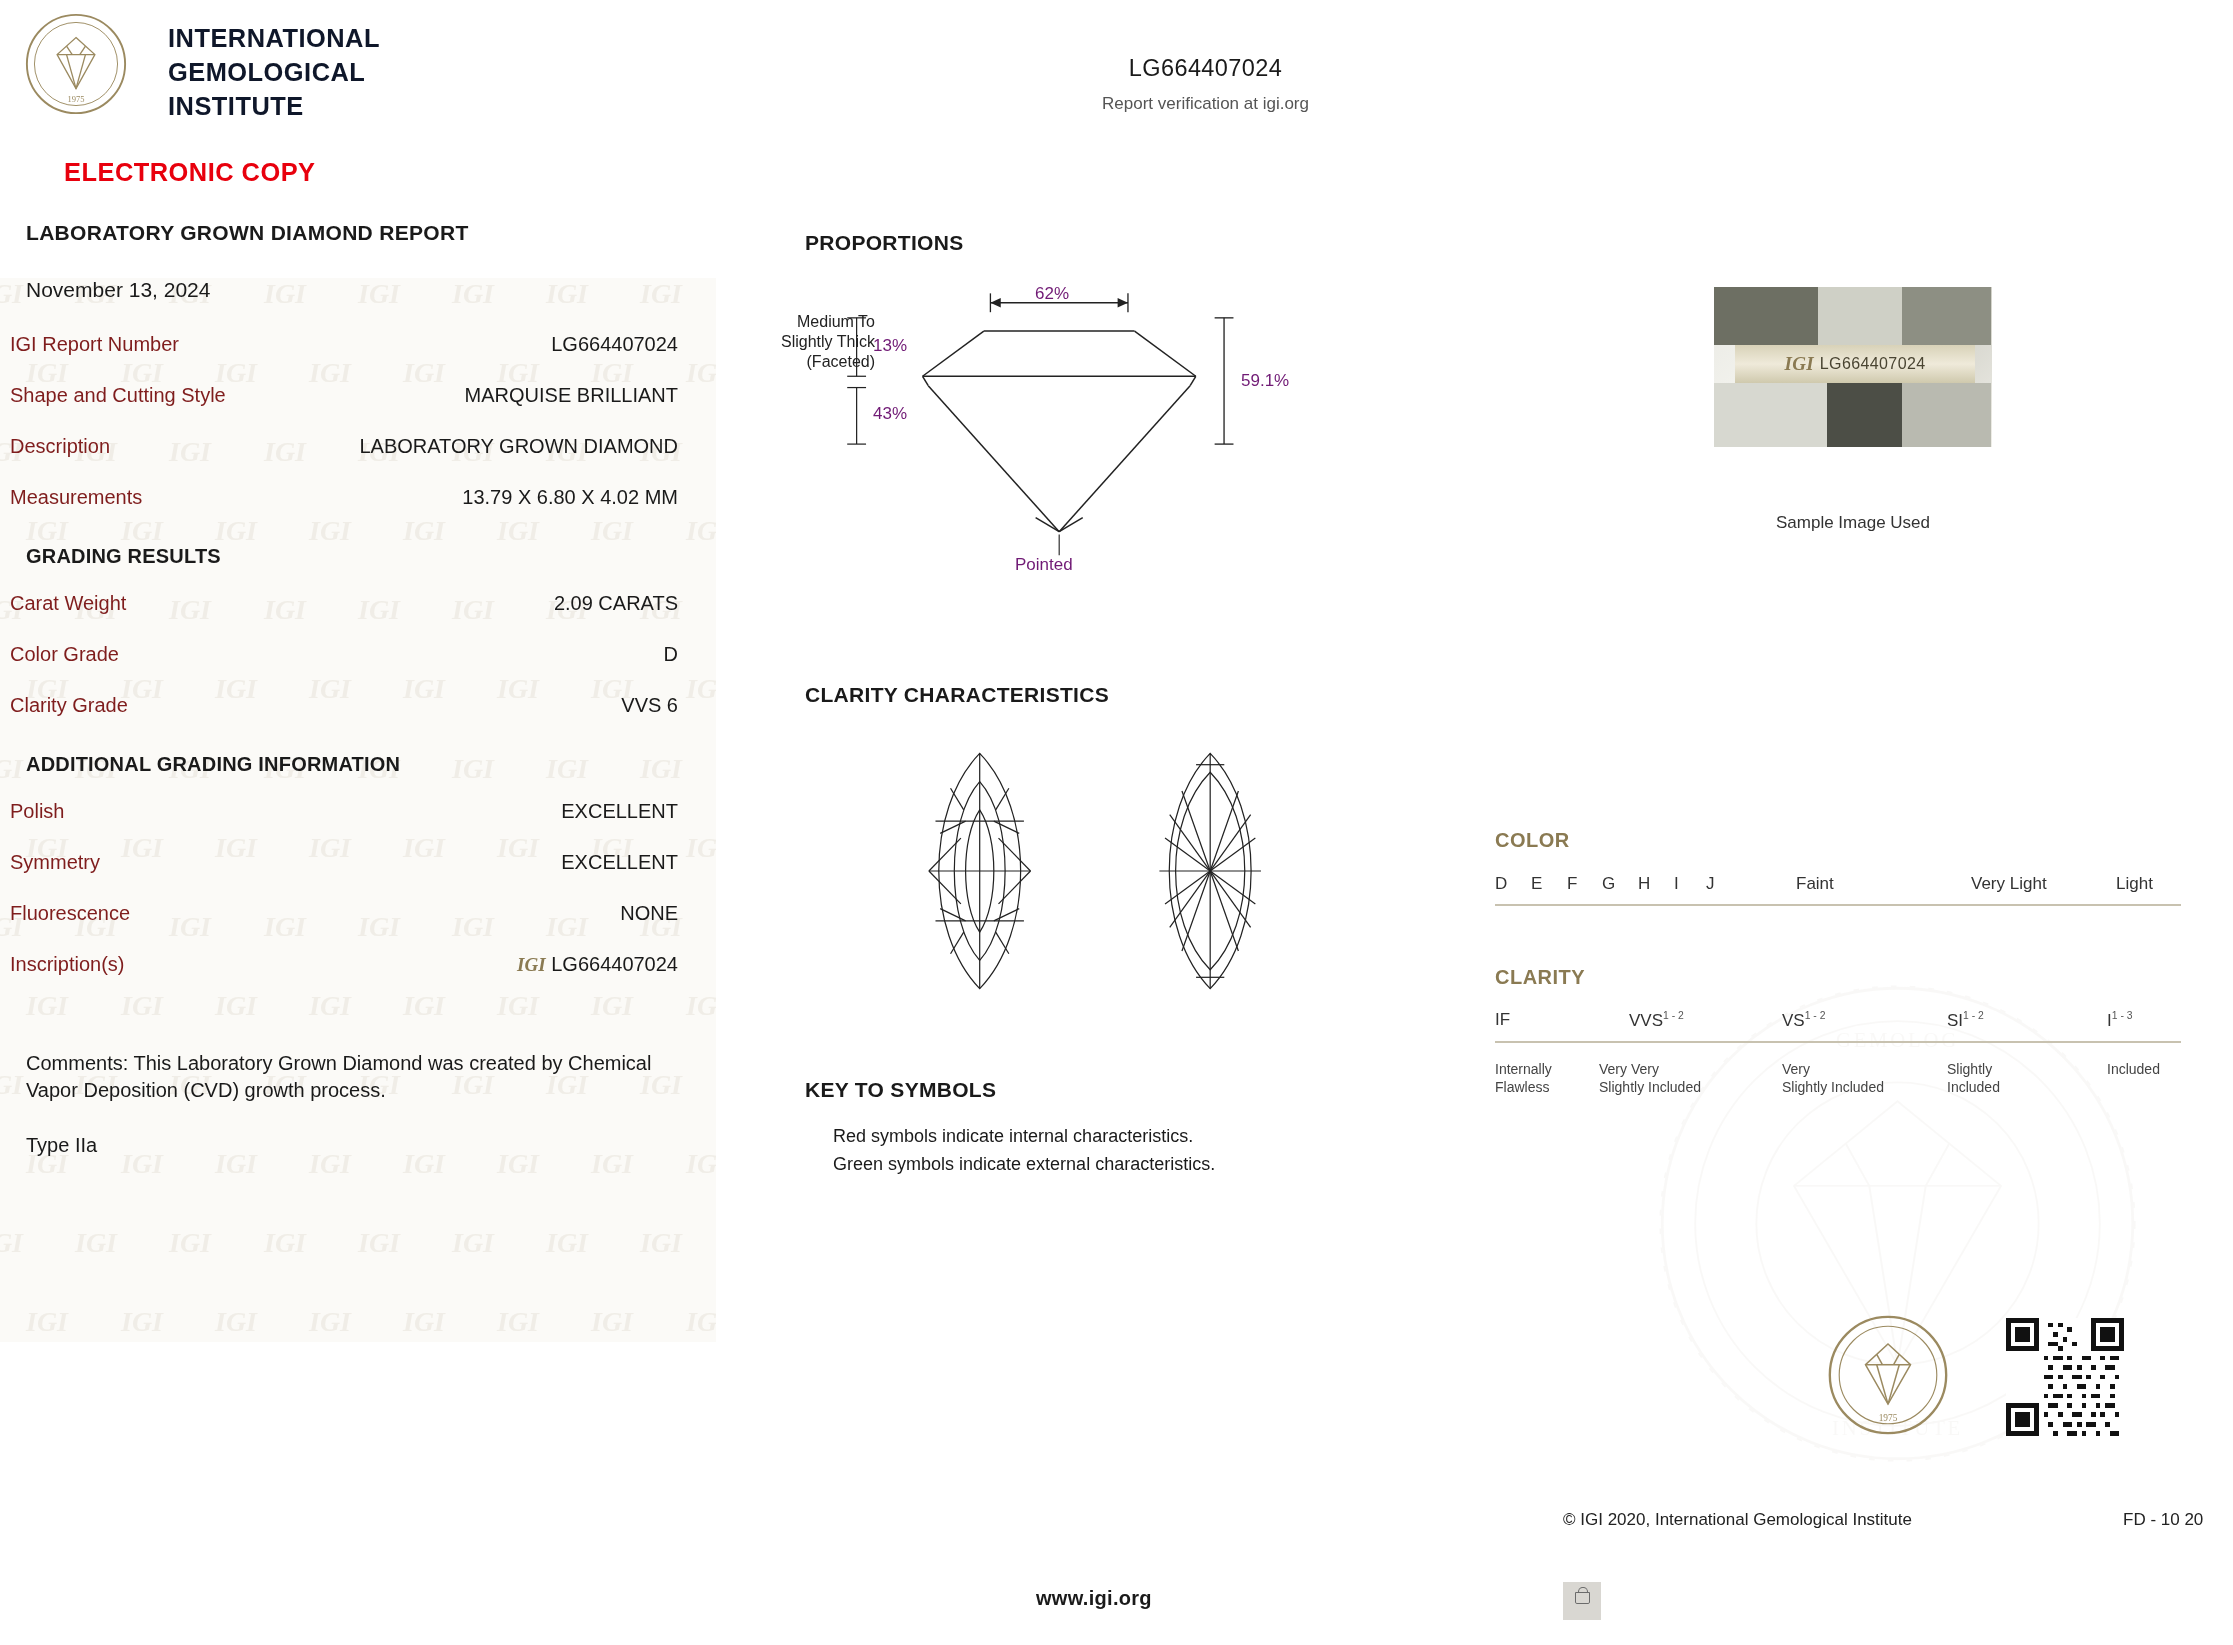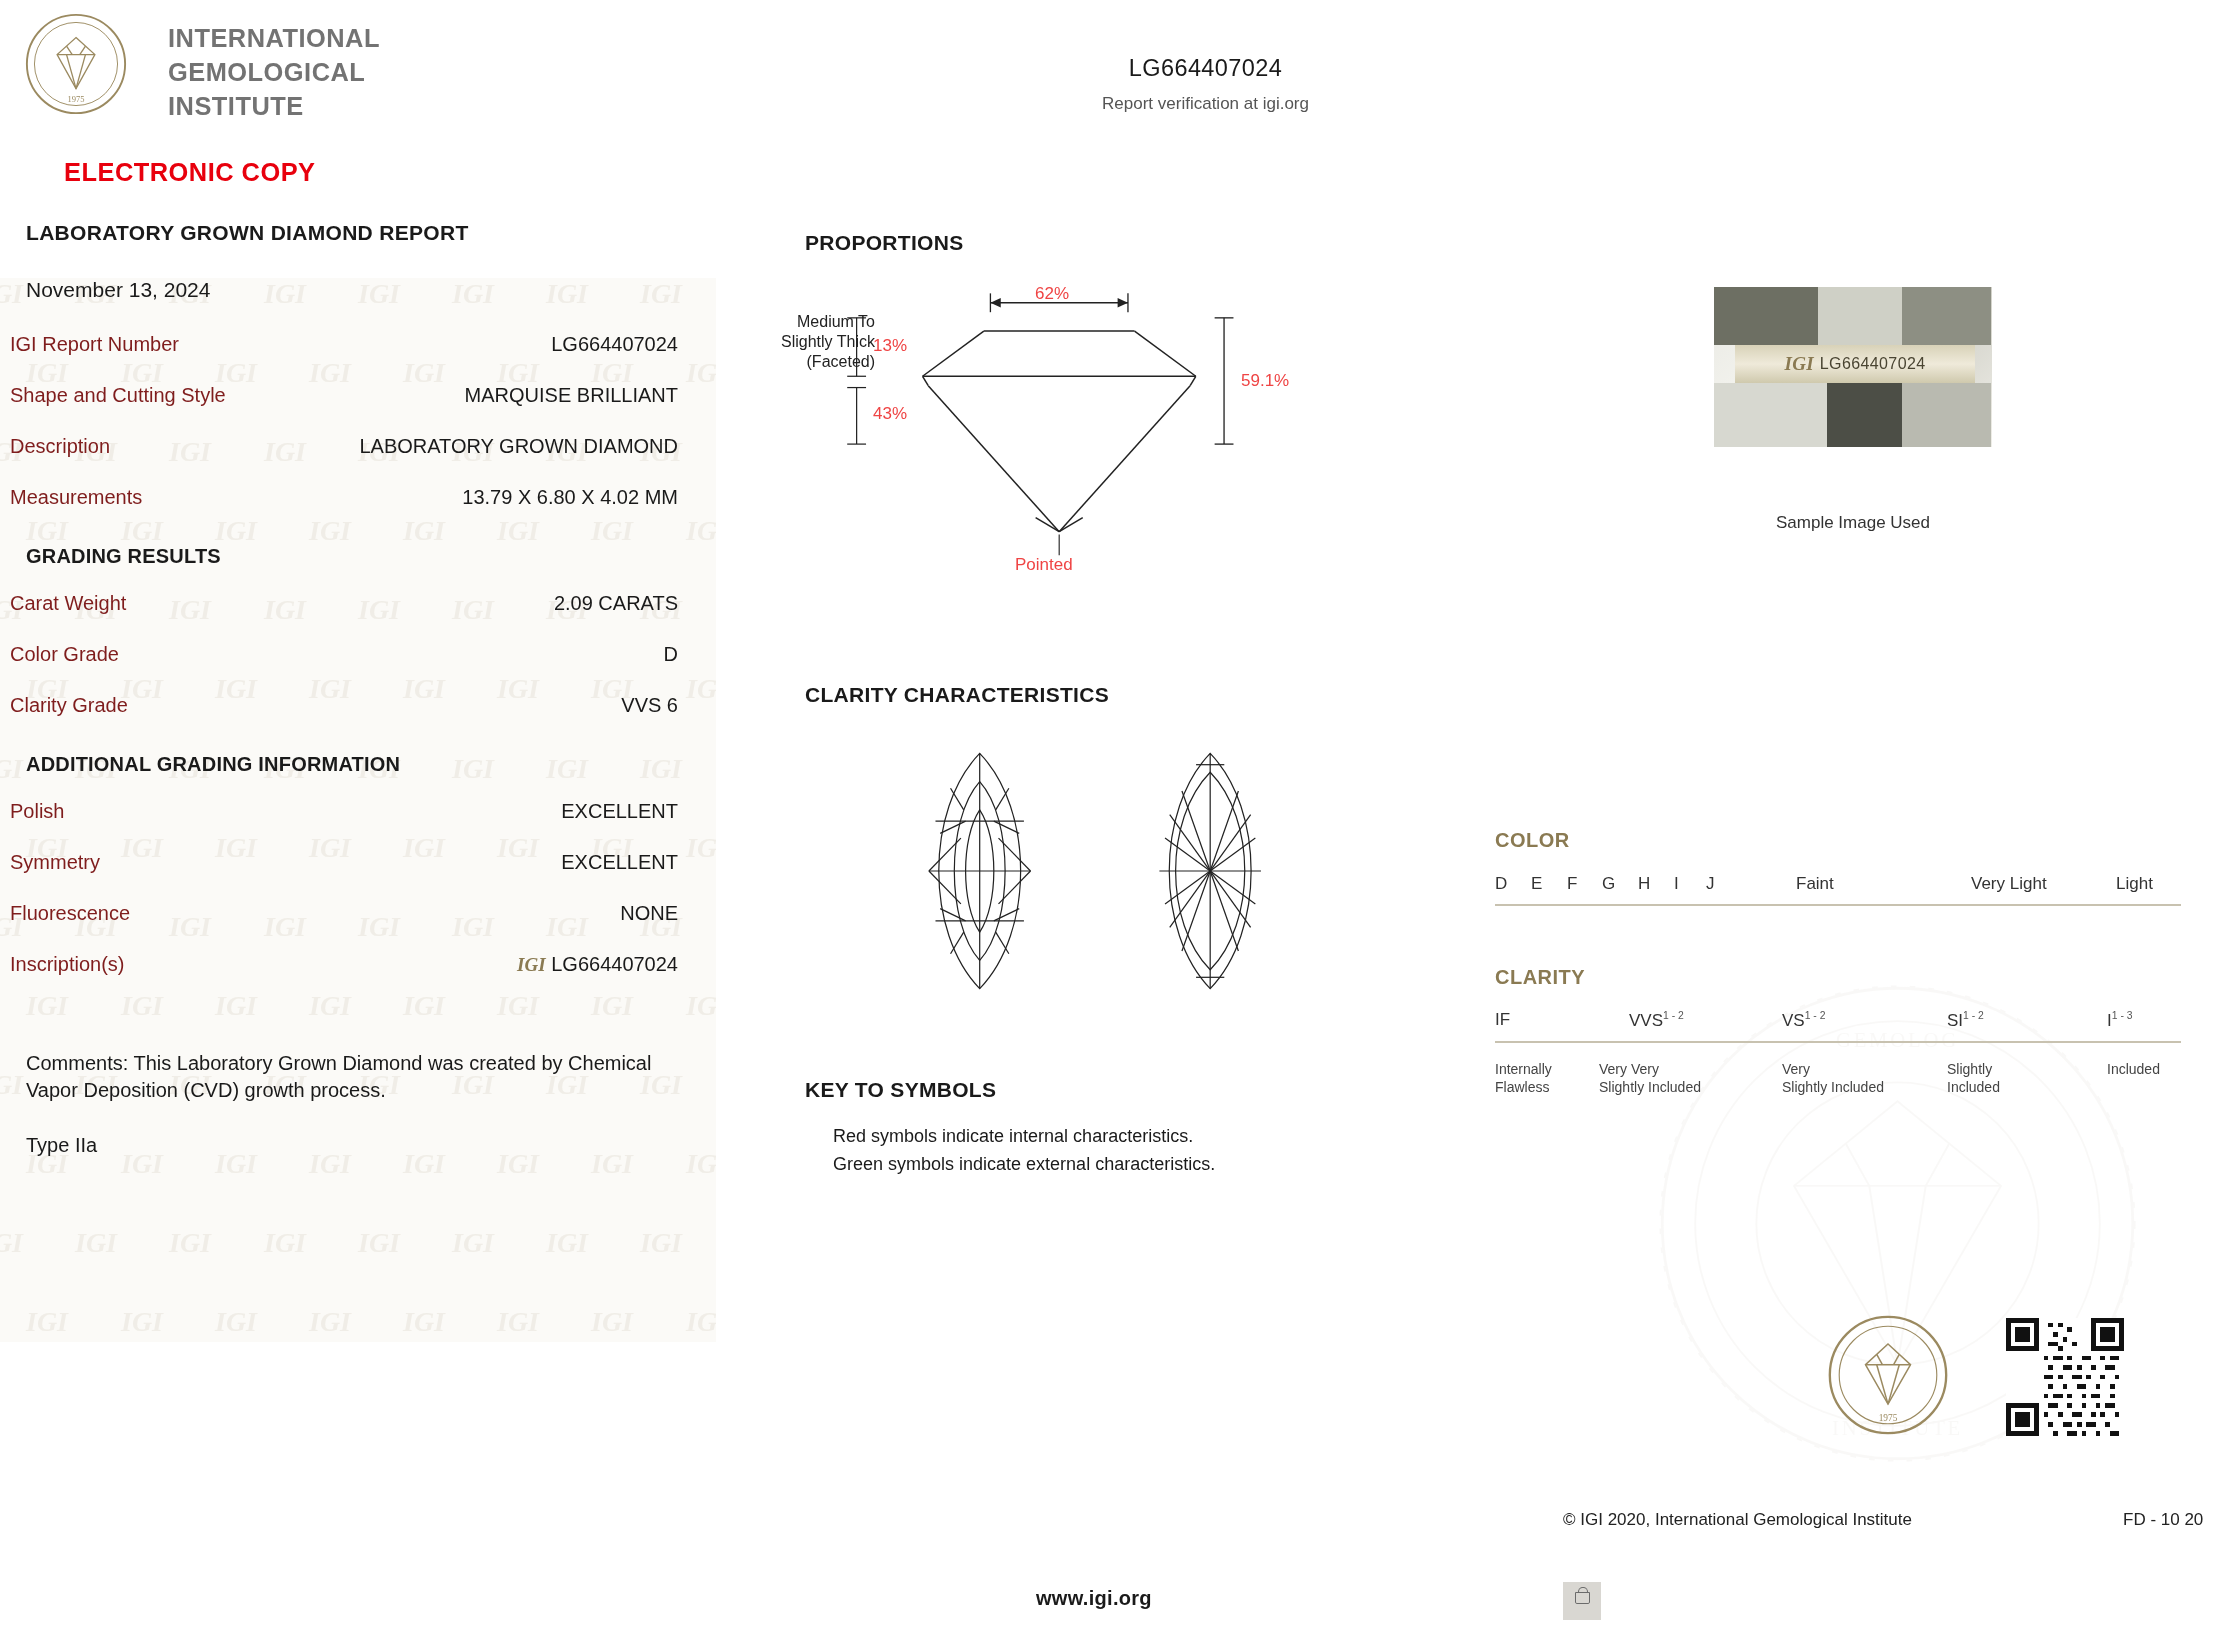--- a/index.html
+++ b/index.html
@@ -34,21 +34,21 @@
     left: 24.5px; top: 13px;
     width: 102px; height: 102px;
   }
   .org-name {
     position: absolute;
     left: 168px; top: 21px;
     font-size: 25.4px;
     font-weight: bold;
     letter-spacing: 0.5px;
     line-height: 34px;
-    color: #737373;
+    color: #0f172a;
   }
   .report-no-top {
     position: absolute;
     left: 942px; top: 55px;
     width: 527px;
     text-align: center;
     font-size: 23.5px;
     color: #1a1a1a;
     letter-spacing: 0.4px;
   }
@@ -173,21 +173,21 @@
   }
   .small-txt {
     position: absolute;
     font-size: 16px;
     color: #222;
     line-height: 20px;
   }
   .dim-txt {
     position: absolute;
     font-size: 17px;
-    color: #ef4444;
+    color: #701a75;
   }
 
   
   .cc-title {
     position: absolute;
     left: 805px; top: 683px;
     font-size: 21px;
     font-weight: bold;
     letter-spacing: 0.3px;
   }

